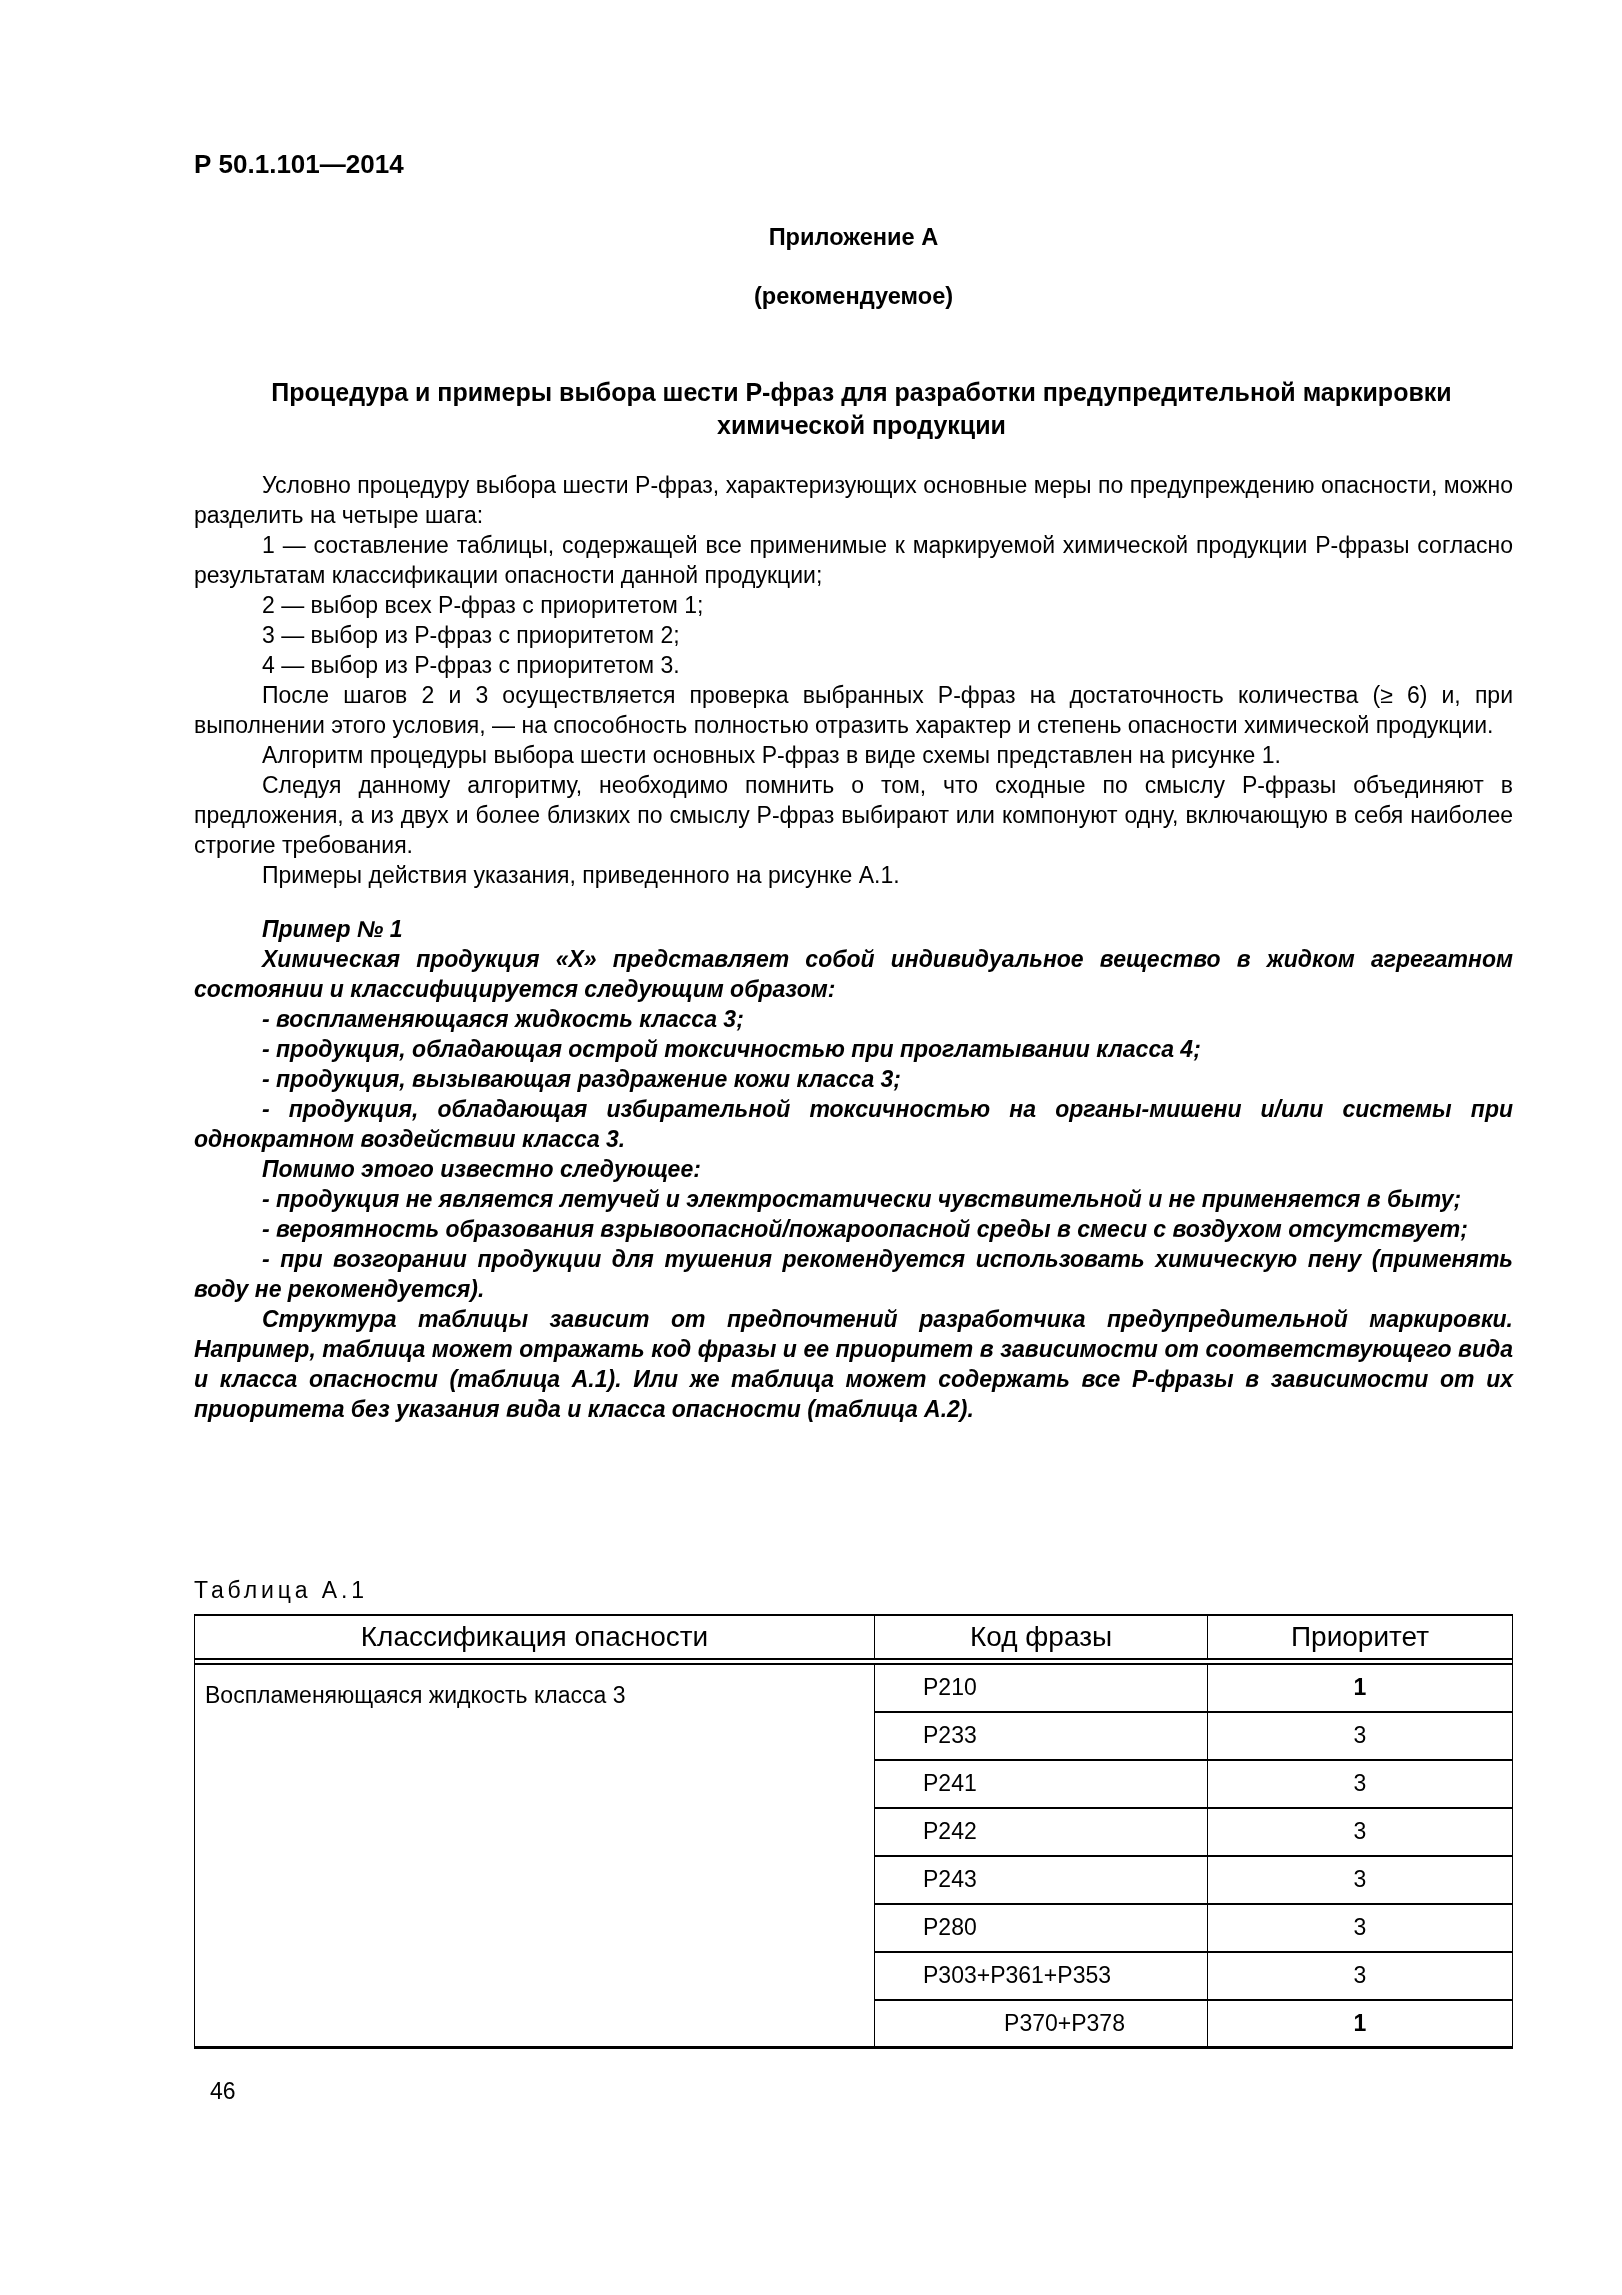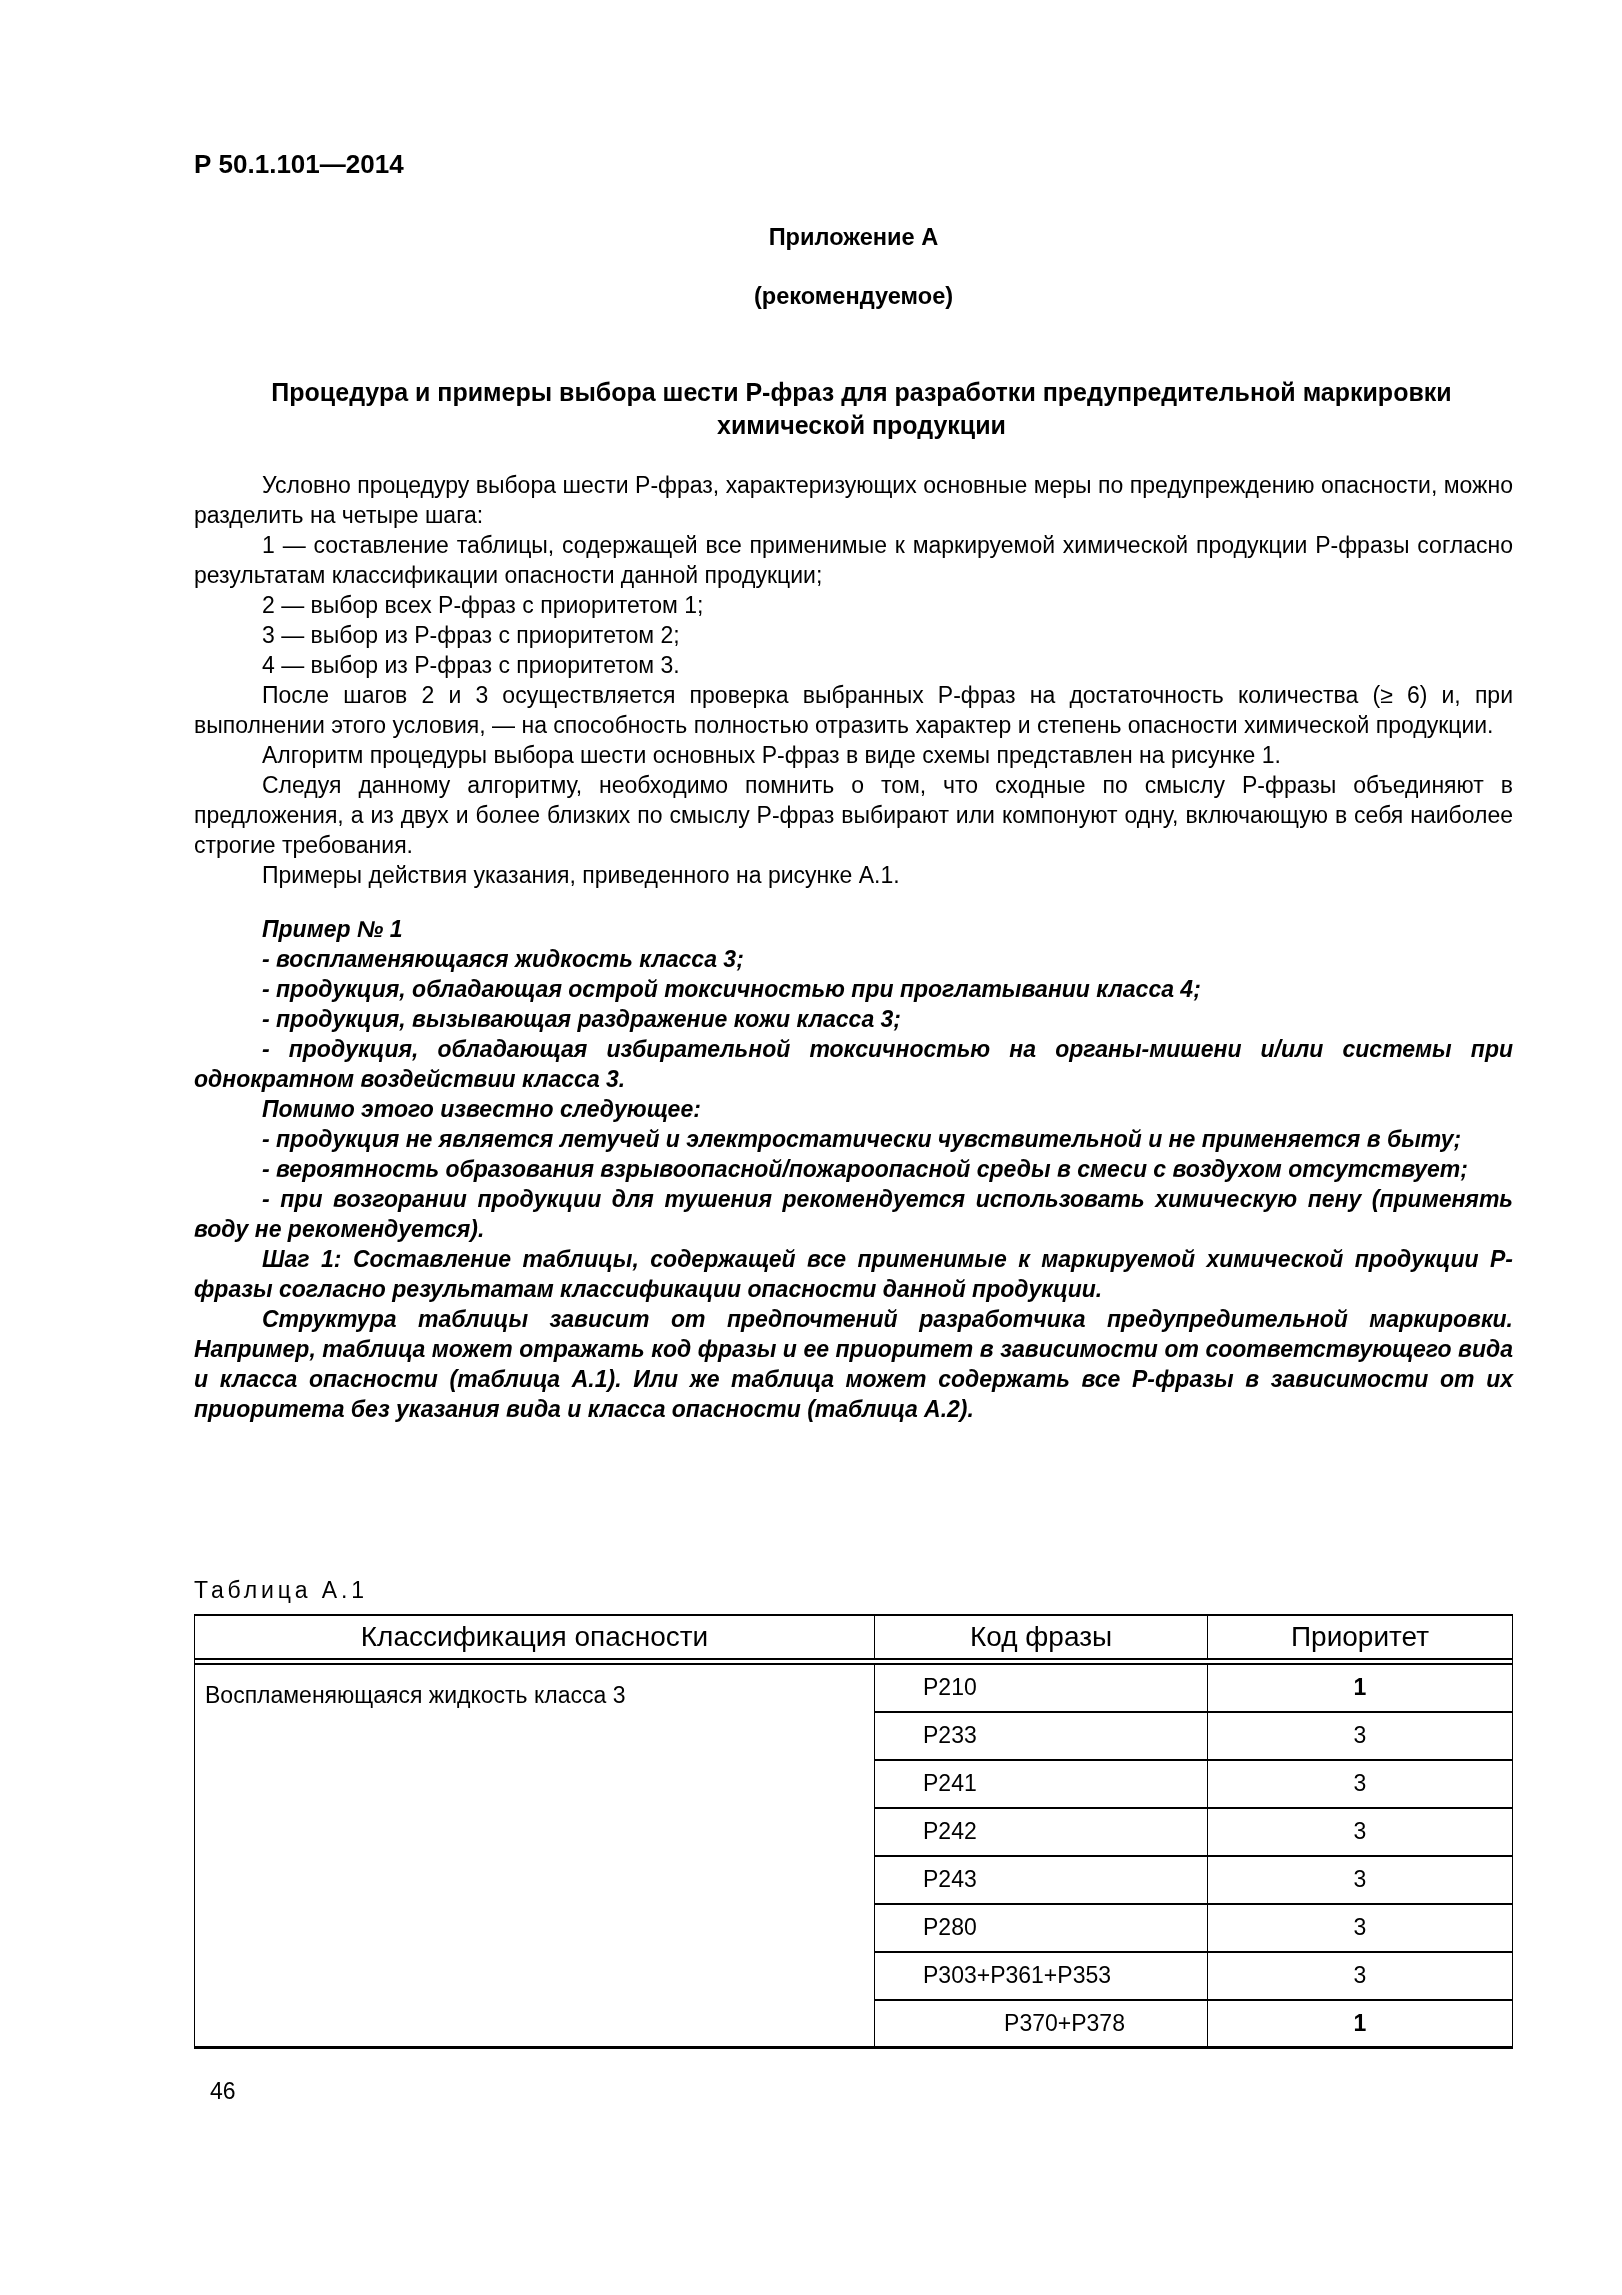--- a/index.html
+++ b/index.html
@@ -49,29 +49,29 @@
     <p>1 — составление таблицы, содержащей все применимые к маркируемой химической продукции Р-фразы согласно результатам классификации опасности данной продукции;</p>
     <p>2 — выбор всех Р-фраз с приоритетом 1;</p>
     <p>3 — выбор из Р-фраз с приоритетом 2;</p>
     <p>4 — выбор из Р-фраз с приоритетом 3.</p>
     <p>После шагов 2 и 3 осуществляется проверка выбранных Р-фраз на достаточность количества (≥ 6) и, при выполнении этого условия, — на способность полностью отразить характер и степень опасности химической продукции.</p>
     <p>Алгоритм процедуры выбора шести основных Р-фраз в виде схемы представлен на рисунке 1.</p>
     <p>Следуя данному алгоритму, необходимо помнить о том, что сходные по смыслу Р-фразы объединяют в предложения, а из двух и более близких по смыслу Р-фраз выбирают или компонуют одну, включающую в себя наиболее строгие требования.</p>
     <p>Примеры действия указания, приведенного на рисунке А.1.</p>
 
     <p class="it gap">Пример № 1</p>
+    <p class="it">Химическая продукция «X» представляет собой индивидуальное вещество в жидком агрегатном состоянии и классифицируется следующим образом:</p>
     <p class="it">- воспламеняющаяся жидкость класса 3;</p>
     <p class="it">- продукция, обладающая острой токсичностью при проглатывании класса 4;</p>
     <p class="it">- продукция, вызывающая раздражение кожи класса 3;</p>
     <p class="it">- продукция, обладающая избирательной токсичностью на органы-мишени и/или системы при однократном воздействии класса 3.</p>
     <p class="it">Помимо этого известно следующее:</p>
     <p class="it">- продукция не является летучей и электростатически чувствительной и не применяется в быту;</p>
     <p class="it">- вероятность образования взрывоопасной/пожароопасной среды в смеси с воздухом отсутствует;</p>
     <p class="it">- при возгорании продукции для тушения рекомендуется использовать химическую пену (применять воду не рекомендуется).</p>
-    <p class="it">Шаг 1: Составление таблицы, содержащей все применимые к маркируемой химической продукции Р-фразы согласно результатам классификации опасности данной продукции.</p>
     <p class="it">Структура таблицы зависит от предпочтений разработчика предупредительной маркировки. Например, таблица может отражать код фразы и ее приоритет в зависимости от соответствующего вида и класса опасности (таблица А.1). Или же таблица может содержать все Р-фразы в зависимости от их приоритета без указания вида и класса опасности (таблица А.2).</p>
   </div>
 
   <div class="table-caption">Таблица А.1</div>
 
   <table class="tbl">
     <thead>
       <tr>
         <th>Классификация опасности</th>
         <th>Код фразы</th>

